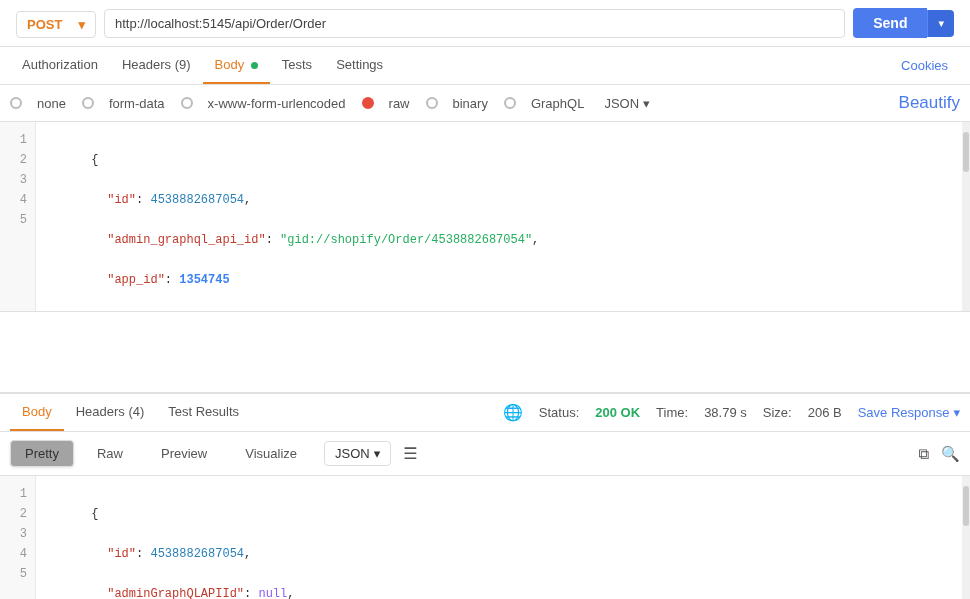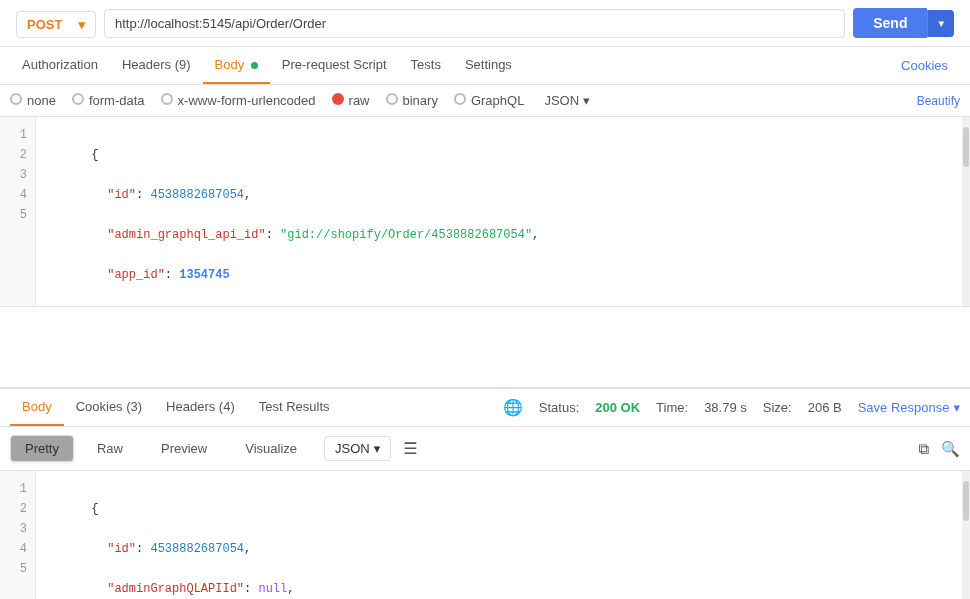--- a/index.html
+++ b/index.html
@@ -15,26 +15,26 @@
 
     
     .tabs-row { display: flex; align-items: center; border-bottom: 1px solid #e0e0e0; padding: 0 10px; }
     .tab { padding: 10px 12px; cursor: pointer; color: #555; font-size: 13px; border-bottom: 2px solid transparent; white-space: nowrap; }
     .tab.active { color: #e67e22; border-bottom: 2px solid #e67e22; }
     .tab-spacer { flex: 1; }
     .cookies-link { padding: 10px 12px; color: #4B7BEC; cursor: pointer; font-size: 13px; }
 
     
     .body-type-row { display: flex; align-items: center; padding: 8px 10px; border-bottom: 1px solid #e0e0e0; gap: 16px; }
-    .radio-option { display: flex; gap: 5px; cursor: pointer; color: #555; font-size: 13px; }
+    .radio-option { display: flex; align-items: center; gap: 15px; cursor: pointer; color: #555; font-size: 13px; }
     .radio-dot { width: 12px; height: 12px; border-radius: 50%; border: 2px solid #bbb; display: inline-block; }
     .radio-dot.active-orange { border-color: #e74c3c; background: #e74c3c; }
     .radio-dot.inactive { border-color: #bbb; background: transparent; }
     .format-selector { display: flex; align-items: center; gap: 4px; cursor: pointer; color: #555; font-size: 13px; margin-left: 4px; }
-    .beautify-btn { margin-left: auto; color: #4B7BEC; cursor: pointer; font-size: 12px; }
+    .beautify-btn { margin-left: auto; color: #4B7BEC; cursor: pointer; font-size: 17px; }
 
     
     .editor-area { background: #fff; border-bottom: 1px solid #e0e0e0; position: relative; height: 190px; overflow: hidden; }
     .code-editor { display: flex; height: 100%; }
     .line-numbers { background: #f8f8f8; border-right: 1px solid #e8e8e8; padding: 8px 0; min-width: 36px; text-align: right; color: #999; font-family: 'Courier New', monospace; font-size: 12px; line-height: 20px; user-select: none; }
     .line-numbers div { padding: 0 8px; }
     .code-content { flex: 1; padding: 8px 12px; font-family: 'Courier New', monospace; font-size: 12px; line-height: 20px; overflow: auto; white-space: pre; }
     .scroll-bar-v { width: 8px; background: #f0f0f0; position: relative; }
     .scroll-thumb { width: 6px; height: 40px; background: #ccc; border-radius: 3px; position: absolute; top: 10px; left: 1px; }
 
@@ -75,21 +75,20 @@
     <button class="send-btn-arrow">▾</button>
   </div>
 </div>
 
 <div class="tabs-row">
   <div class="tab">Authorization</div>
   <div class="tab">Headers (9)</div>
   <div class="tab active">
     Body <span style="display:inline-block;width:7px;height:7px;background:#27ae60;border-radius:50%;margin-left:3px;vertical-align:middle;"></span>
   </div>
-  <div class="tab">Pre-request Script</div>
   <div class="tab">Tests</div>
   <div class="tab">Settings</div>
   <div class="tab-spacer"></div>
   <div class="cookies-link">Cookies</div>
 </div>
 
 <div class="body-type-row">
   <label class="radio-option">
     <span class="radio-dot inactive"></span>
     <span>none</span>
@@ -140,21 +139,20 @@
     <div class="scroll-bar-v">
       <div class="scroll-thumb"></div>
     </div>
   </div>
 </div>
 
 <div class="empty-area"></div>
 
 <div class="response-header">
   <div class="resp-tab active">Body</div>
-  <div class="resp-tab">Cookies (3)</div>
   <div class="resp-tab">Headers (4)</div>
   <div class="resp-tab">Test Results</div>
   <div class="resp-spacer"></div>
   <div class="status-info">
     <span style="color:#e74c3c; font-size:16px;">🌐</span>
     <span>Status:</span>
     <span class="status-ok">200 OK</span>
     <span>Time:</span>
     <span>38.79 s</span>
     <span>Size:</span>

